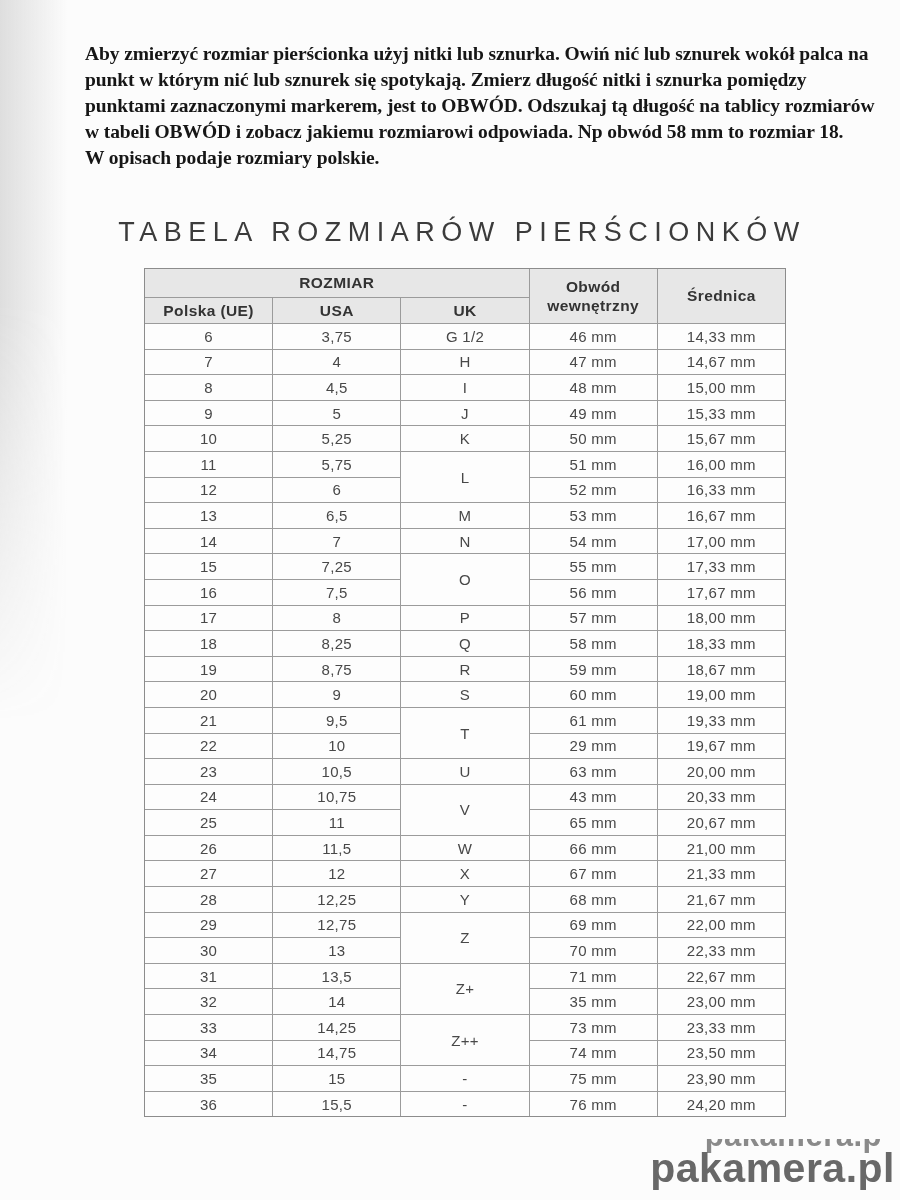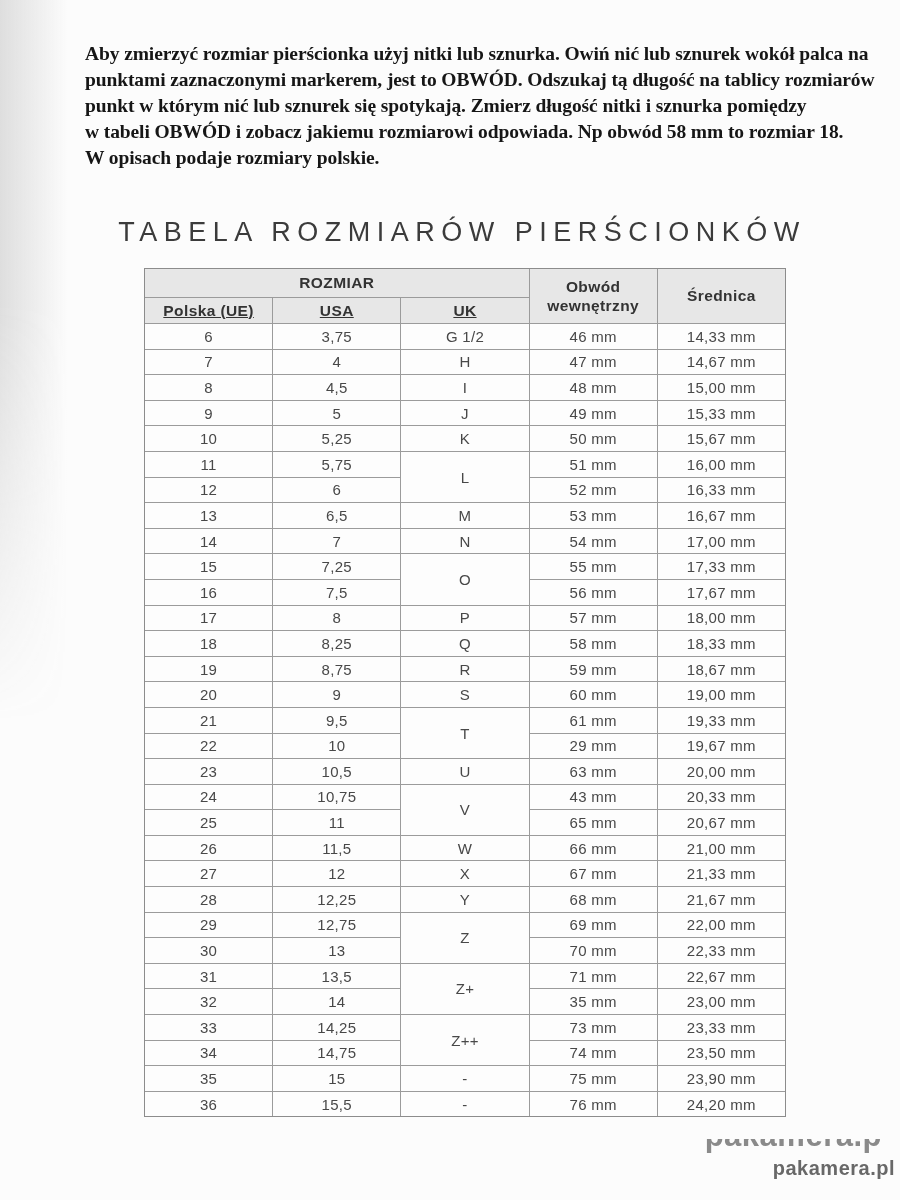--- a/index.html
+++ b/index.html
@@ -56,53 +56,53 @@
     padding:0 2px;
   }
   .size-table{border:1px solid var(--outer-border);outline:1px solid var(--outer-border);outline-offset:-1px;}
   .size-table thead th{
     background:var(--header-bg);
     color:var(--header-text);
     font-weight:700;font-size:15.5px;letter-spacing:0.4px;
     line-height:1.25;
   }
   .size-table thead tr.group-row th{height:29px;}
-  .size-table thead tr.sub-row th{height:26px;text-decoration:underline;}
+  .size-table thead tr.sub-row th{height:26px;}
   .size-table tbody td{
     height:25.6px;
     font-size:15px;color:var(--cell-text);
     letter-spacing:0.3px;
   }
 
   .wm-partial{
     position:absolute;top:1139px;right:18px;height:14px;overflow:hidden;
     pointer-events:none;
   }
   .wm-partial span{
     display:block;margin-top:-19px;
     font-size:31px;line-height:31px;font-weight:700;
     color:var(--watermark-faded);letter-spacing:0.5px;
   }
   .wm{
     position:absolute;top:1151px;right:5px;
-    font-size:20px;line-height:34px;font-weight:700;
+    font-size:41px;line-height:34px;font-weight:700;
     color:var(--watermark);letter-spacing:0.5px;
   }
 </style>
 </head>
 <body>
 
 <div class="page">
 
   <div class="edge-shade"></div>
 
   <div class="intro">
     <div>Aby zmierzyć rozmiar pierścionka użyj nitki lub sznurka. Owiń nić lub sznurek wokół palca na</div>
+    <div>punkt w którym nić lub sznurek się spotykają. Zmierz długość nitki i sznurka pomiędzy</div>
     <div>punktami zaznaczonymi markerem, jest to OBWÓD. Odszukaj tą długość na tablicy rozmiarów</div>
-    <div>punkt w którym nić lub sznurek się spotykają. Zmierz długość nitki i sznurka pomiędzy</div>
     <div>w tabeli OBWÓD i zobacz jakiemu rozmiarowi odpowiada. Np obwód  58 mm to rozmiar 18.</div>
     <div>W opisach podaje rozmiary polskie.</div>
   </div>
 
   <h1 class="title">TABELA ROZMIARÓW PIERŚCIONKÓW</h1>
 
   <table class="size-table">
     <colgroup>
       <col style="width:128.2px">
       <col style="width:128.2px">

